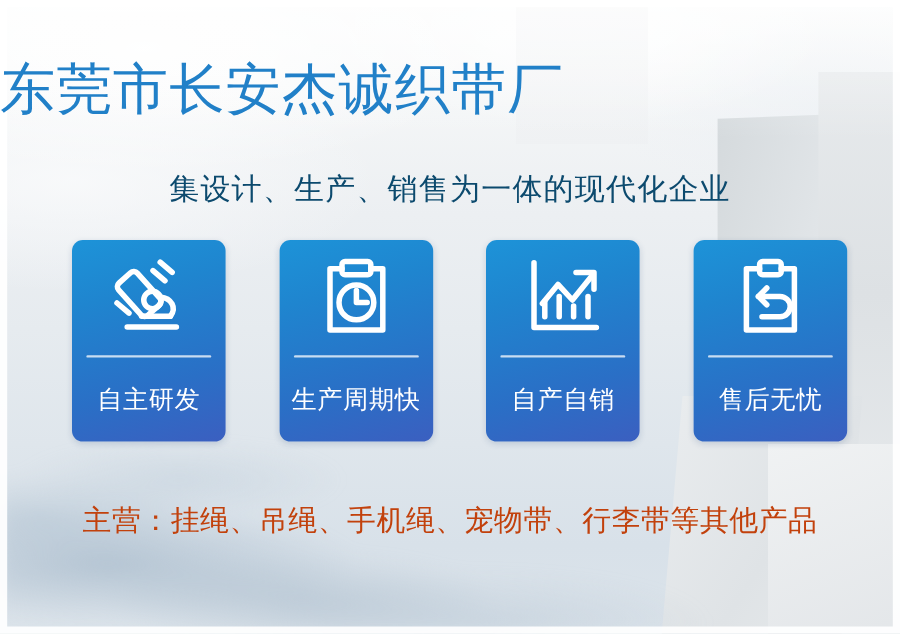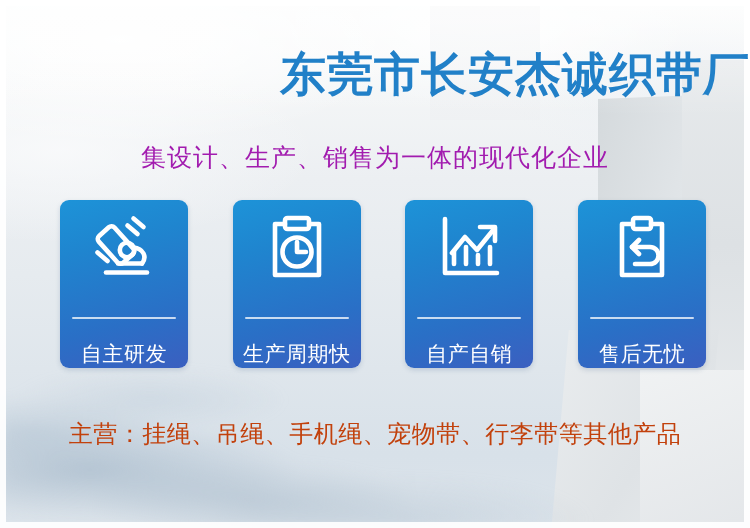--- a/index.html
+++ b/index.html
@@ -90,35 +90,35 @@
   
   .content {
     position: absolute;
     inset: 0;
   }
 
   .title {
     position: absolute;
     left: 0; right: 0;
     top: 48px;
-    text-align: right;
+    text-align: left;
     color: #2180c8;
     font-size: 46px;
-    font-weight: bold;
+    font-weight: normal;
     letter-spacing: 1px;
     line-height: 1.15;
     white-space: nowrap;
   }
 
   .subtitle {
     position: absolute;
     left: 0; right: 0;
     top: 141px;
     text-align: center;
-    color: #a21caf;
+    color: #0c4a6e;
     font-size: 25px;
     font-weight: normal;
     letter-spacing: 1px;
     white-space: nowrap;
   }
 
   .cards {
     position: absolute;
     left: 60px;
     top: 200px;
@@ -130,21 +130,20 @@
   .card {
     position: relative;
     width: 128px;
     height: 168px;
     border-radius: 9px;
     background: linear-gradient(165deg, #1d93d8 0%, #1f85cf 28%, #2a6fc6 70%, #3b5fc0 100%);
     box-shadow: 0 2px 5px rgba(40,70,120,0.18);
     display: flex;
     flex-direction: column;
     align-items: center;
-    gap: 21px;
   }
   .card-icon {
     height: 96px;
     display: flex;
     align-items: center;
     justify-content: center;
     width: 100%;
   }
   .card-icon svg { display: block; }
   .card-rule {

